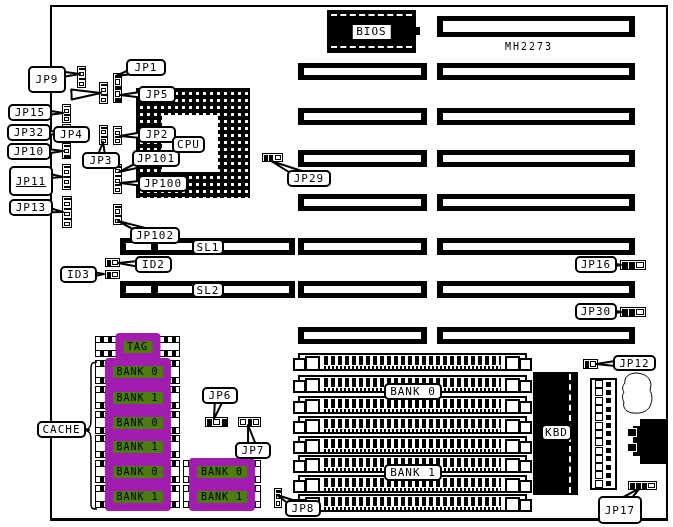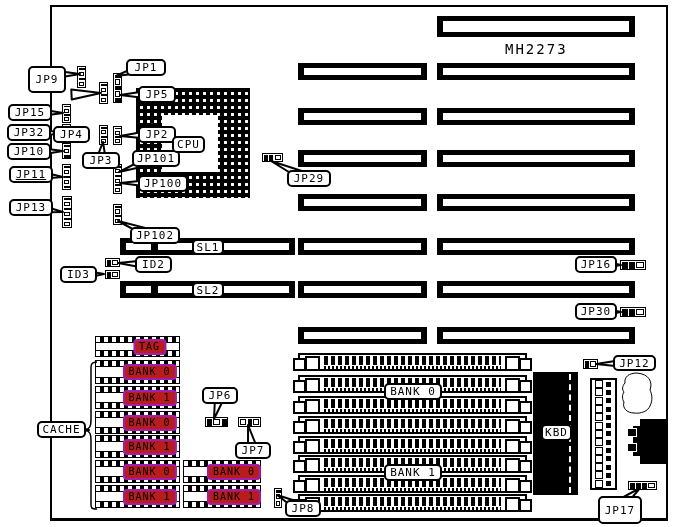--- a/index.html
+++ b/index.html
@@ -46,22 +46,22 @@
   .cpu-hole{position:absolute;background:#fff;}
   
   .chip{background:#000;}
   .chip .pins{position:absolute;left:1px;right:1px;height:5px;
     background:repeating-linear-gradient(90deg,#fff 0 4px,#000 4px 8px);}
   .chip .pins.top{top:1px;}
   .chip .pins.bot{bottom:1px;}
   .chip .band{position:absolute;left:1px;right:1px;top:7px;bottom:7px;background:#fff;}
   .chip .chip-label{
     position:absolute;left:50%;top:50%;transform:translate(-50%,-50%);z-index:5;
-    background:#b91c1c;border:2px solid #a21caf;border-radius:4px;
-    font-size:10px;letter-spacing:1px;line-height:12px;padding:0 4px;white-space:nowrap;margin-left:12px;
+    background:#4d7c0f;border:8px solid #a21caf;border-radius:4px;
+    font-size:10px;letter-spacing:1px;line-height:12px;padding:0 4px;white-space:nowrap;
   }
   
   .simm{background:#fff;border:2px solid #000;}
   .simm .teeth{position:absolute;left:24px;right:24px;top:1px;height:9px;
     background:repeating-linear-gradient(90deg,#000 0 4px,#fff 4px 7px);}
   .simm .teeth2{position:absolute;left:24px;right:24px;top:11px;height:3px;
     background:repeating-linear-gradient(90deg,#000 0 2px,#fff 2px 4px);}
   .simm .latchL{position:absolute;left:-7px;top:3px;width:9px;height:9px;background:#fff;border:2px solid #000;}
   .simm .latchR{position:absolute;right:-7px;top:3px;width:9px;height:9px;background:#fff;border:2px solid #000;}
   .simm .brktL{position:absolute;left:5px;top:1px;width:11px;height:11px;background:#fff;border:2px solid #000;}
@@ -72,21 +72,21 @@
   
   .pinheader{background:#fff;border:2px solid #000;display:flex;flex-direction:column;justify-content:space-around;}
   .ph-row{display:flex;align-items:center;height:7px;}
   .ph-sq{width:6px;height:6px;border:1px solid #000;background:#fff;margin-left:3px;}
   .ph-blk{width:5px;height:5px;background:#000;margin-left:3px;}
   
   .din-part{background:#000;}
   .din-tab{background:#000;border:1px solid #fff;}
   
   .model-text{
-    position:absolute;left:505px;top:41px;font-size:14px;letter-spacing:2px;
+    position:absolute;left:505px;top:41px;font-size:10px;letter-spacing:2px;
     font-family:"DejaVu Sans Mono",monospace;z-index:10;
   }
   svg.overlay{position:absolute;left:0;top:0;z-index:20;pointer-events:none;}
   .layer1{z-index:10;}
 </style>
 </head>
 <body>
 
 <div id="canvas">
   <div class="abs board-outline" id="board-outline" style="left: 50px; top: 5px; width: 618px; height: 516px;"></div>
@@ -166,20 +166,26 @@
       <div class="slot-inner"></div>
     </div>
     <div class="abs slot layer1" style="left: 120px; top: 238px; width: 175px; height: 17px;">
       <div class="slot-inner"></div>
       <div class="slot-divider" style="left: 31px;"></div>
     </div>
     <div class="abs slot layer1" style="left: 120px; top: 281px; width: 175px; height: 17px;">
       <div class="slot-inner"></div>
       <div class="slot-divider" style="left: 31px;"></div>
     </div>
+    <div class="abs bios layer1" style="left: 327px; top: 10px; width: 89px; height: 43px;">
+      <div class="dash top"></div>
+      <div class="dash bot"></div>
+      <div class="nub"></div>
+      <div class="bios-label">BIOS</div>
+    </div>
     <div class="abs cpu layer1" style="left: 136px; top: 88px; width: 114px; height: 110px;">
       <div class="cpu-hole" style="left: 26px; top: 27px; width: 56px; height: 57px;"></div>
     </div>
     <div class="abs jumper v layer1" style="left: 77px; top: 66px; width: 9px; height: 22px;">
       <div class="jcell filled"></div>
       <div class="jcell open"></div>
       <div class="jcell filled"></div>
       <div class="jcell open"></div>
     </div>
     <div class="abs jumper v layer1" style="left: 99px; top: 82px; width: 9px; height: 22px;">
@@ -479,21 +485,21 @@
     <div class="abs din-part layer1" style="left: 633px; top: 426px; width: 8px; height: 30px;"></div>
     <div class="abs din-tab layer1" style="left: 627px; top: 428px; width: 10px; height: 9px;"></div>
     <div class="abs din-tab layer1" style="left: 627px; top: 443px; width: 10px; height: 9px;"></div>
     <div class="abs callout" style="left: 28px; top: 66px; width: 38px; height: 27px;">JP9</div>
     <div class="abs callout" style="left: 53px; top: 86px; width: 37px; height: 17px; margin-top: 40px;">JP4</div>
     <div class="abs callout" style="left: 126px; top: 59px; width: 40px; height: 17px;">JP1</div>
     <div class="abs callout" style="left: 138px; top: 86px; width: 38px; height: 17px;">JP5</div>
     <div class="abs callout" style="left: 8px; top: 104px; width: 44px; height: 17px;">JP15</div>
     <div class="abs callout" style="left: 7px; top: 124px; width: 44px; height: 17px; text-align: center;">JP32</div>
     <div class="abs callout" style="left: 7px; top: 143px; width: 44px; height: 17px;">JP10</div>
-    <div class="abs callout" style="left: 9px; top: 166px; width: 44px; height: 17px; text-decoration: underline;">JP11</div>
+    <div class="abs callout" style="left: 9px; top: 166px; width: 44px; height: 30px; text-decoration: underline;">JP11</div>
     <div class="abs callout" style="left: 9px; top: 199px; width: 44px; height: 17px;">JP13</div>
     <div class="abs callout" style="left: 138px; top: 126px; width: 38px; height: 17px;">JP2</div>
     <div class="abs callout" style="left: 82px; top: 152px; width: 38px; height: 17px;">JP3</div>
     <div class="abs callout" style="left: 132px; top: 150px; width: 48px; height: 17px;">JP101</div>
     <div class="abs callout" style="left: 138px; top: 175px; width: 50px; height: 17px;">JP100</div>
     <div class="abs callout" style="left: 130px; top: 227px; width: 50px; height: 17px;">JP102</div>
     <div class="abs callout" style="left: 287px; top: 170px; width: 44px; height: 17px;">JP29</div>
     <div class="abs callout" style="left: 192px; top: 239px; width: 32px; height: 16px;">SL1</div>
     <div class="abs callout" style="left: 135px; top: 256px; width: 37px; height: 17px;">ID2</div>
     <div class="abs callout" style="left: 60px; top: 266px; width: 37px; height: 17px;">ID3</div>

